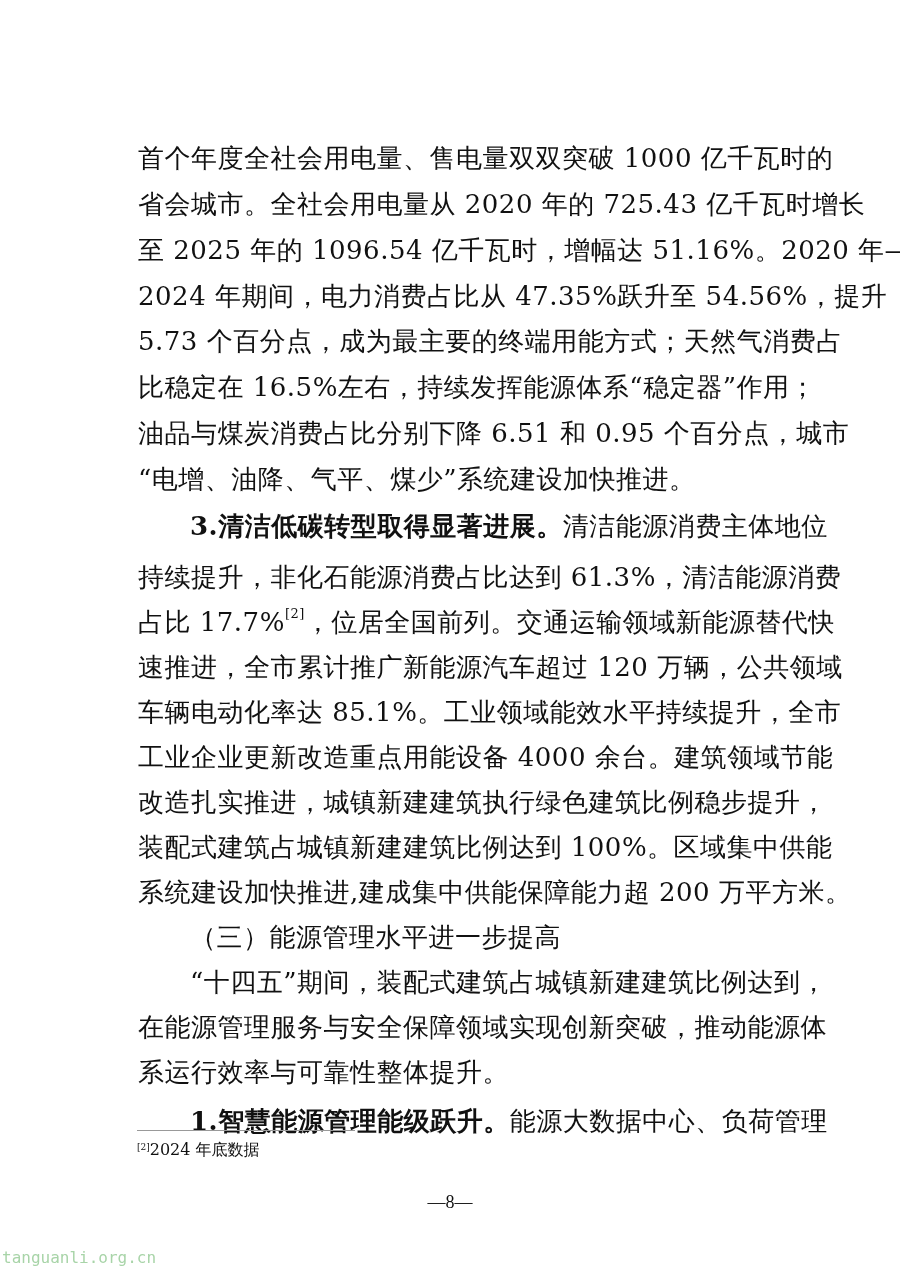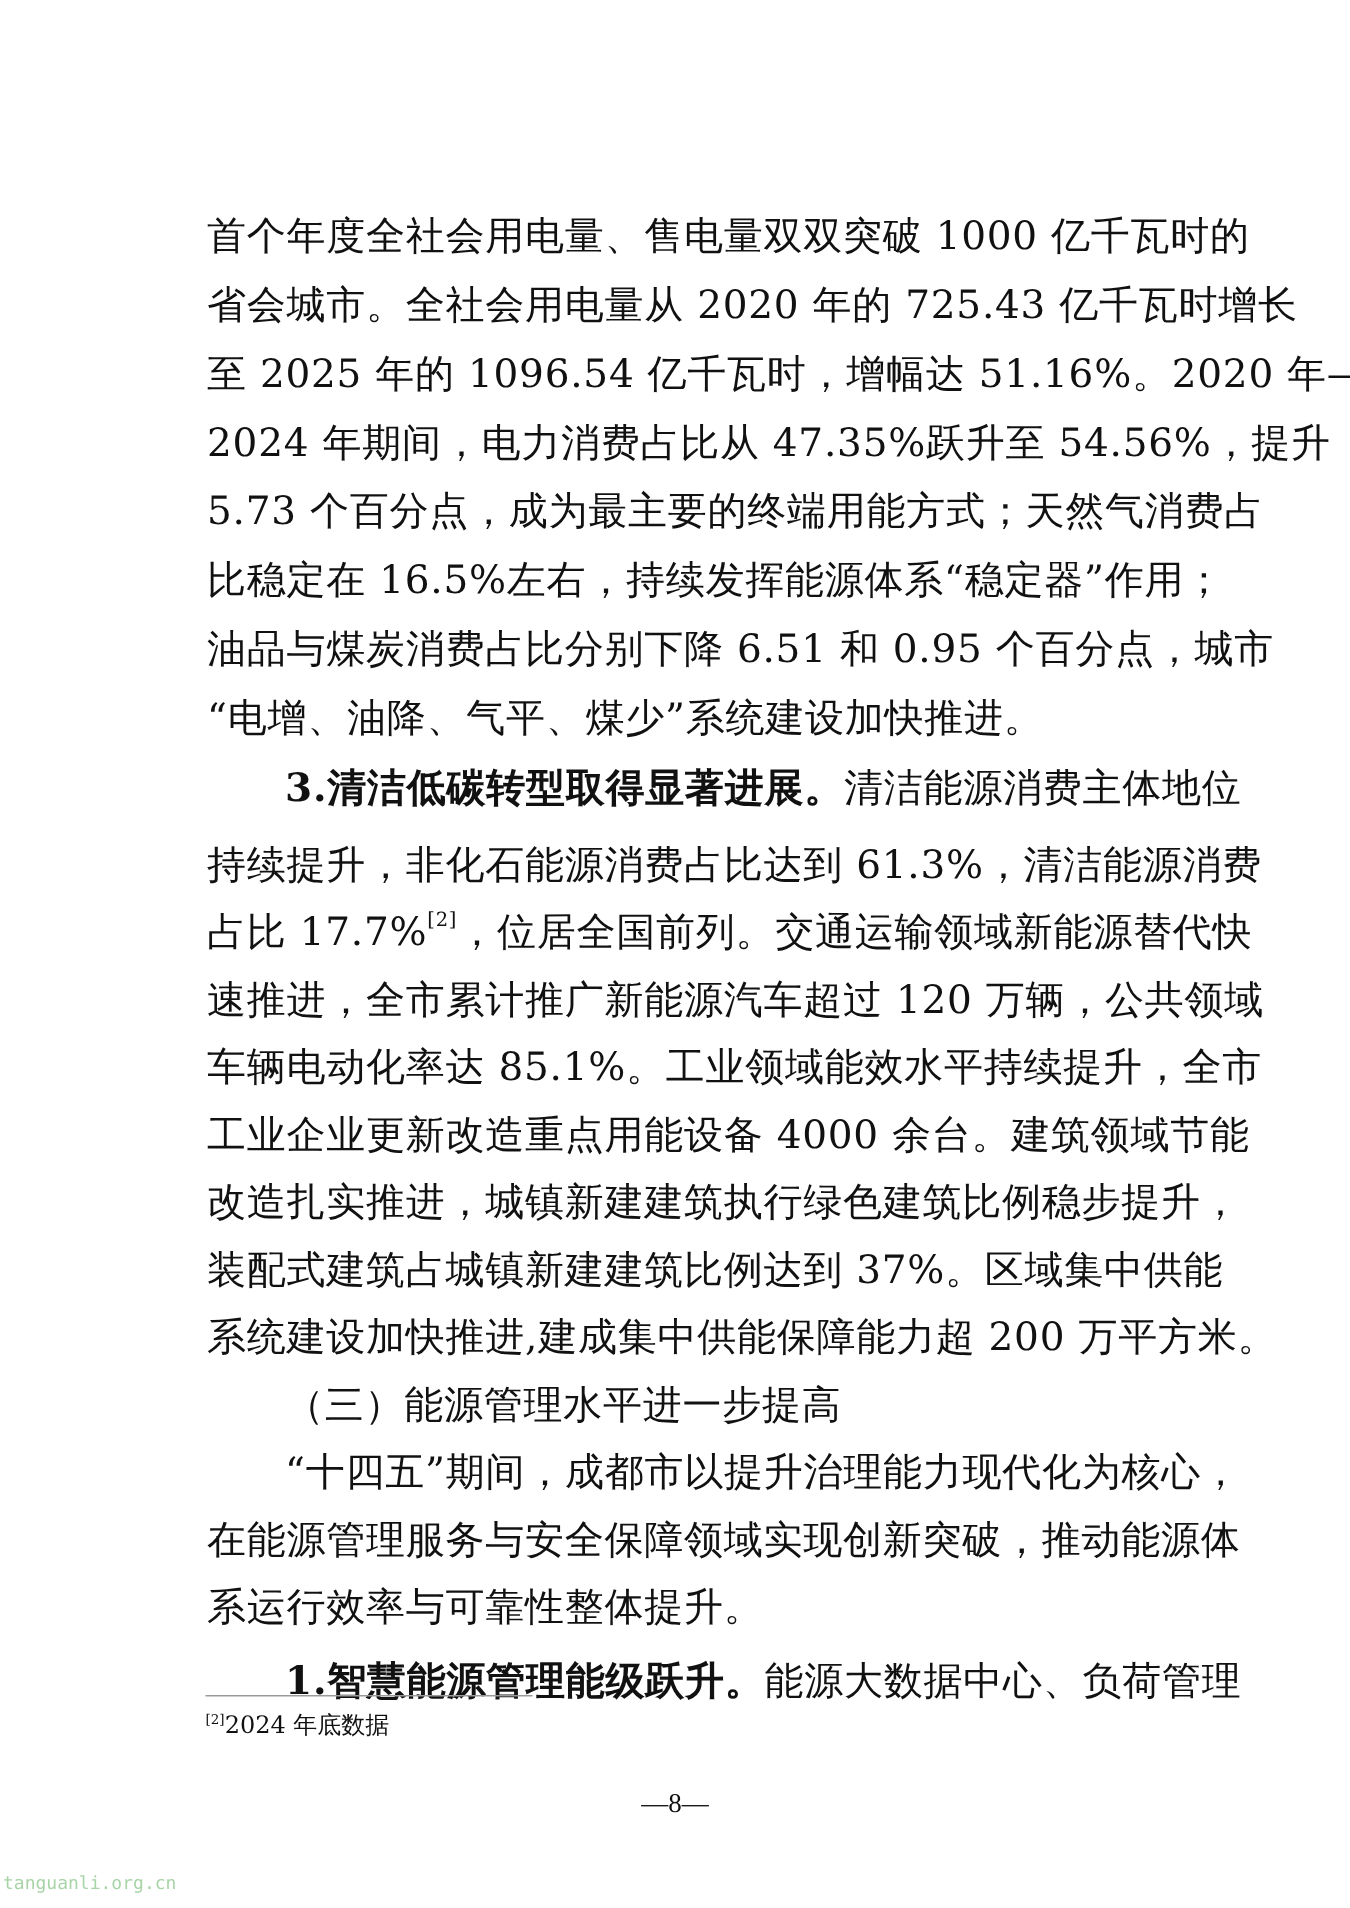--- a/index.html
+++ b/index.html
@@ -9,21 +9,21 @@
           letter-spacing:0.5px; text-align:justify; text-align-last:justify;margin-top:21px; }
   .line.last { text-align-last:left; }
   .indent { left:190px; width:578px; }
   .b { font-weight:bold; }
   sup { font-size:13px; vertical-align:top; line-height:14px; }
   .fn-rule { position:absolute; left:137px; top:1130px; width:218px; border-top:1px solid #999; }
   .footnote { position:absolute; left:137px; top:1140px; font-size:16px; line-height:20px; }
   .footnote sup { font-size:9px; }
   .pagenum { position:absolute; left:0; width:900px; top:1192px; text-align:center; font-size:18px;
              font-family:"Liberation Serif",serif; }
-  .watermark { position:absolute; left:2px; top:1248px; font-size:12px; color:#a8d4a8;
+  .watermark { position:absolute; left:2px; top:1248px; font-size:16px; color:#a8d4a8;
                font-family:"DejaVu Sans Mono",monospace; }
 </style>
 </head>
 <body>
 
 <div>
   <div class="line" style="top:122px">首个年度全社会用电量、售电量双双突破 1000 亿千瓦时的</div>
   <div class="line" style="top:168px">省会城市。全社会用电量从 2020 年的 725.43 亿千瓦时增长</div>
   <div class="line" style="top:214px">至 2025 年的 1096.54  亿千瓦时，增幅达 51.16%。2020 年—</div>
   <div class="line" style="top:260px">2024 年期间，电力消费占比从 47.35%跃升至 54.56%，提升</div>
@@ -32,26 +32,26 @@
   <div class="line" style="top:397px">油品与煤炭消费占比分别下降 6.51 和 0.95 个百分点，城市</div>
   <div class="line last" style="top:443px">“电增、油降、气平、煤少”系统建设加快推进。</div>
 
   <div class="line indent" style="top:490px"><span class="b">3.清洁低碳转型取得显著进展。</span><span>清洁能源消费主体地位</span></div>
   <div class="line" style="top:541px">持续提升，非化石能源消费占比达到 61.3%，清洁能源消费</div>
   <div class="line" style="top:586px"><span>占比 17.7%</span><sup>[2]</sup><span>，位居全国前列。交通运输领域新能源替代快</span></div>
   <div class="line" style="top:631px">速推进，全市累计推广新能源汽车超过 120 万辆，公共领域</div>
   <div class="line" style="top:676px">车辆电动化率达 85.1%。工业领域能效水平持续提升，全市</div>
   <div class="line" style="top:721px">工业企业更新改造重点用能设备 4000 余台。建筑领域节能</div>
   <div class="line" style="top:766px">改造扎实推进，城镇新建建筑执行绿色建筑比例稳步提升，</div>
-  <div class="line" style="top:811px">装配式建筑占城镇新建建筑比例达到 37%。区域集中供能</div>
+  <div class="line" style="top:811px">装配式建筑占城镇新建建筑比例达到 100%。区域集中供能</div>
   <div class="line" style="top:856px">系统建设加快推进,建成集中供能保障能力超 200 万平方米。</div>
 
   <div class="line indent last" style="top:901px">（三）能源管理水平进一步提高</div>
 
-  <div class="line indent" style="top:946px">“十四五”期间，成都市以提升治理能力现代化为核心，</div>
+  <div class="line indent" style="top:946px">“十四五”期间，装配式建筑占城镇新建建筑比例达到，</div>
   <div class="line" style="top:991px">在能源管理服务与安全保障领域实现创新突破，推动能源体</div>
   <div class="line last" style="top:1036px">系运行效率与可靠性整体提升。</div>
 
   <div class="line indent" style="top:1085px"><span class="b">1.智慧能源管理能级跃升。</span><span>能源大数据中心、负荷管理</span></div>
 
   <div class="fn-rule"></div>
   <div class="footnote"><sup>[2]</sup><span>2024 年底数据</span></div>
 
   <div class="pagenum">—8—</div>
   <div class="watermark">tanguanli.org.cn</div>

